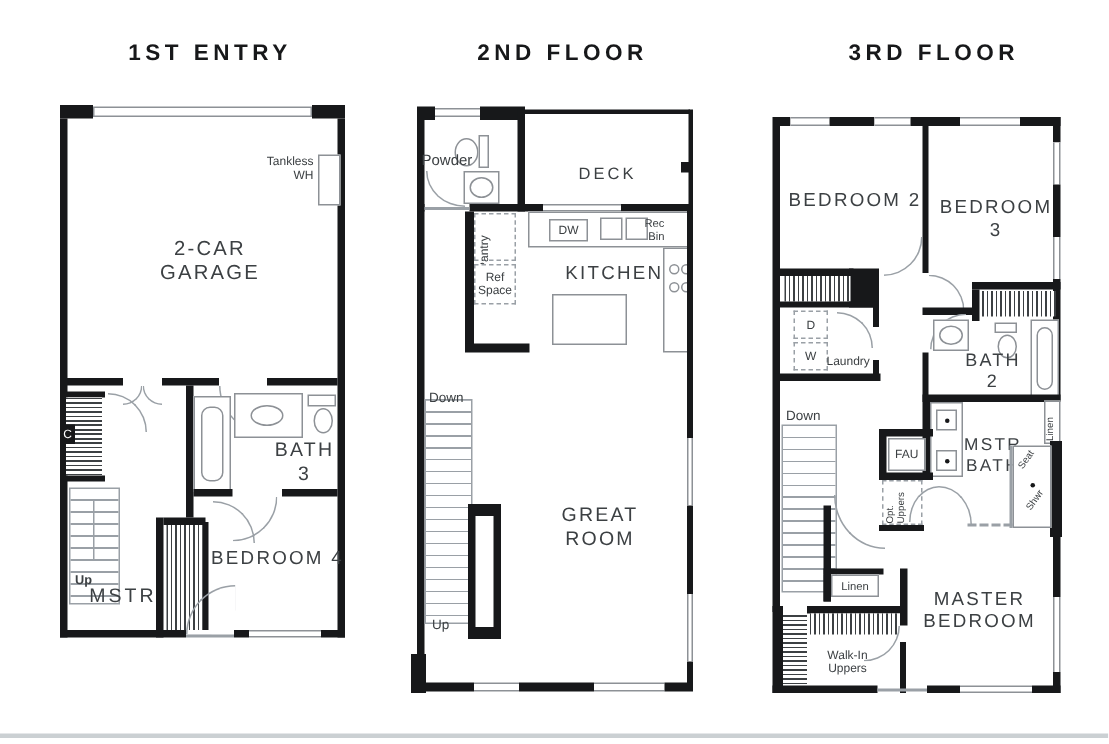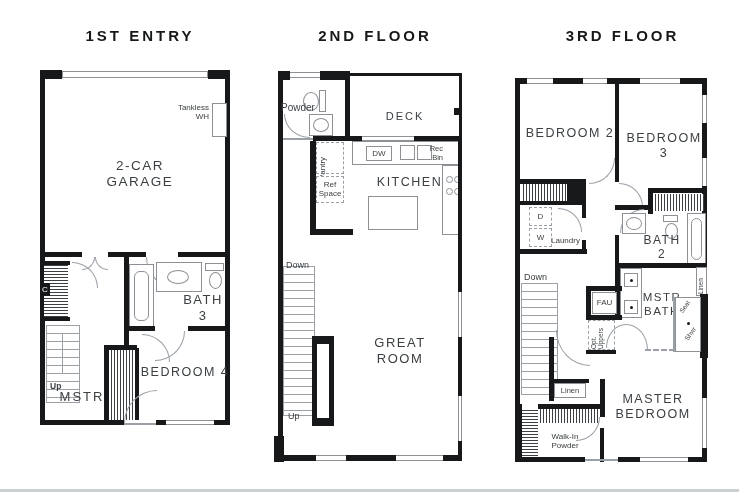--- a/index.html
+++ b/index.html
@@ -261,21 +261,21 @@
     <div class="w" style="left:549px;top:379px;width:40px;height:4px;"></div>
     <div class="w" style="left:549px;top:383px;width:5px;height:18px;"></div>
     <div class="fx" style="left:554px;top:383px;width:32px;height:15px;"></div>
     <div class="sm ctr" style="left:554px;top:387px;width:32px;font-size:7.5px;">Linen</div>
     <div class="w" style="left:600px;top:379px;width:5px;height:38px;"></div>
     <div class="w" style="left:600px;top:428px;width:4px;height:34px;"></div>
     <div class="w" style="left:538px;top:404px;width:64px;height:5px;"></div>
     <div class="hatchV" style="left:540px;top:409px;width:60px;height:14px;"></div>
     <div class="hatchH" style="left:522px;top:409px;width:16px;height:50px;"></div>
     <div class="sm ctr" style="left:538px;top:432px;width:54px;">Walk-In
-Powder</div>
+Uppers</div>
     <div class="arc br" style="left:576px;top:417px;width:24px;height:24px;"></div>
 
     <div class="room" style="left:602px;top:392px;width:102px;font-size:12.5px;">MASTER
 BEDROOM</div>
     <div class="w" style="left:702px;top:358px;width:5px;height:40px;"></div>
     <div class="winV" style="left:702px;top:398px;width:5px;height:50px;"></div>
     <div class="w" style="left:702px;top:448px;width:5px;height:14px;"></div>
     <div class="w" style="left:515px;top:457px;width:70px;height:5px;"></div>
     <div class="t" style="left:585px;top:459px;width:33px;height:2px;"></div>
     <div class="w" style="left:618px;top:457px;width:22px;height:5px;"></div>

